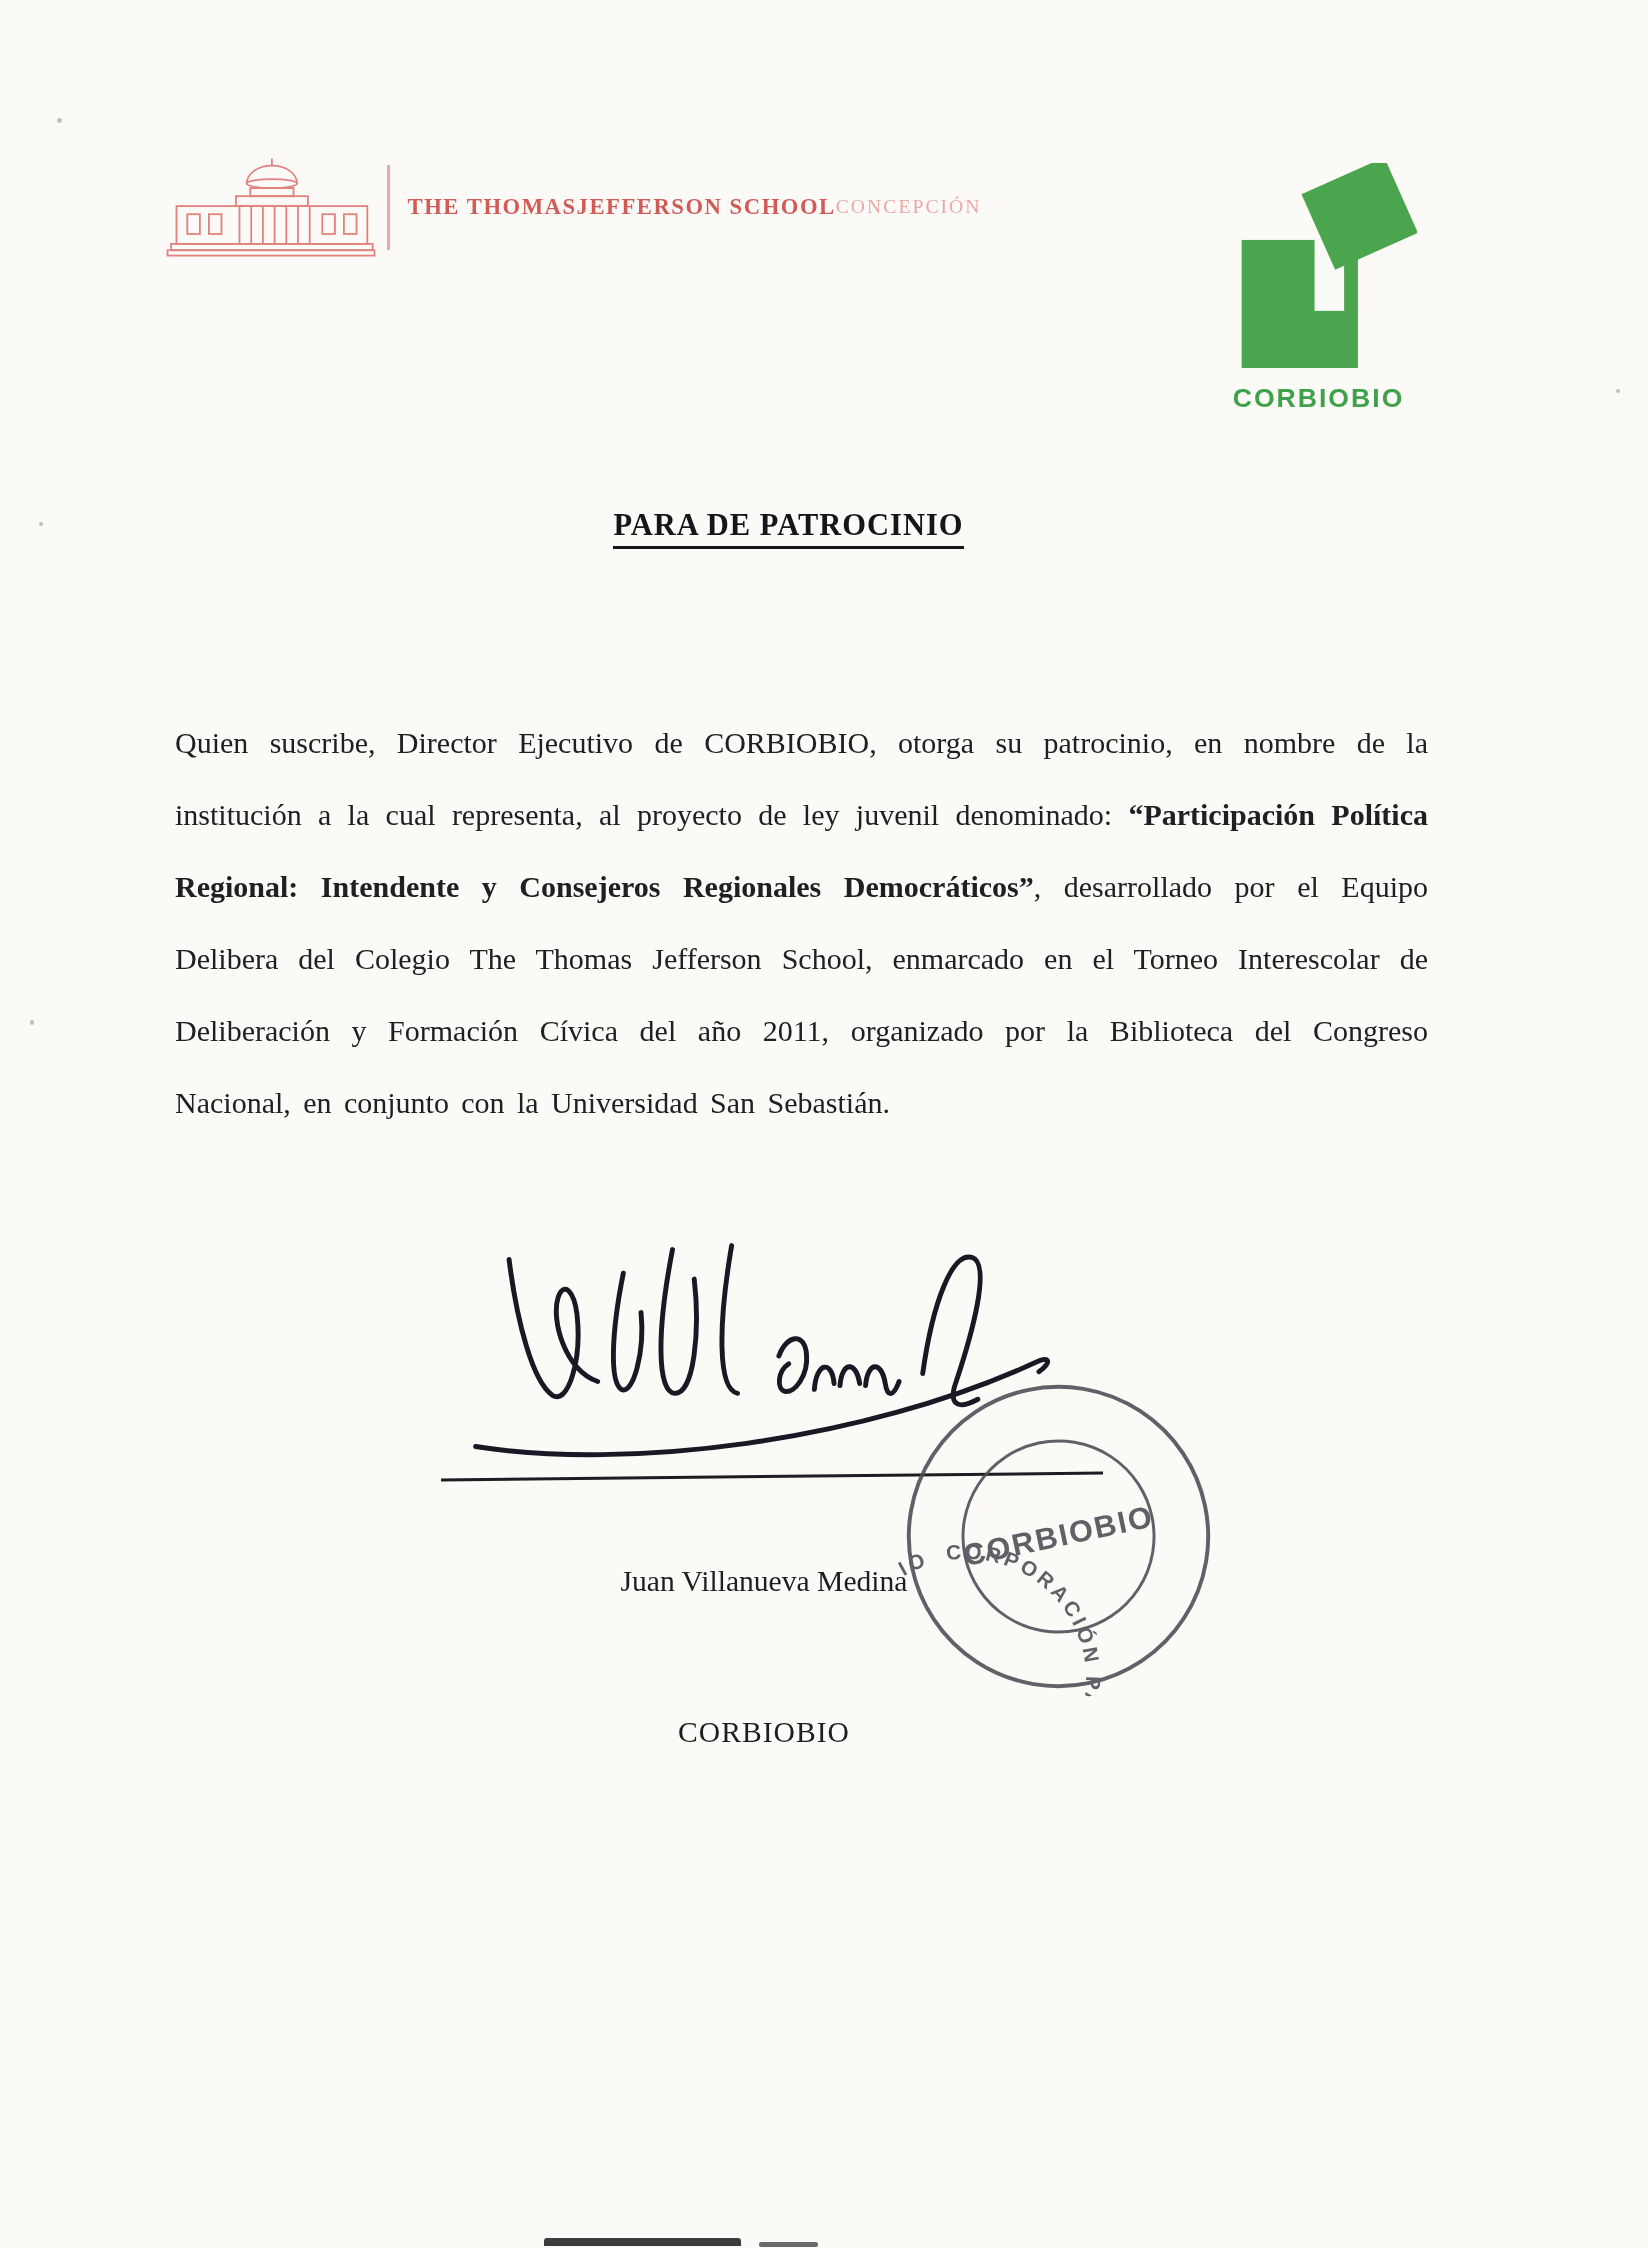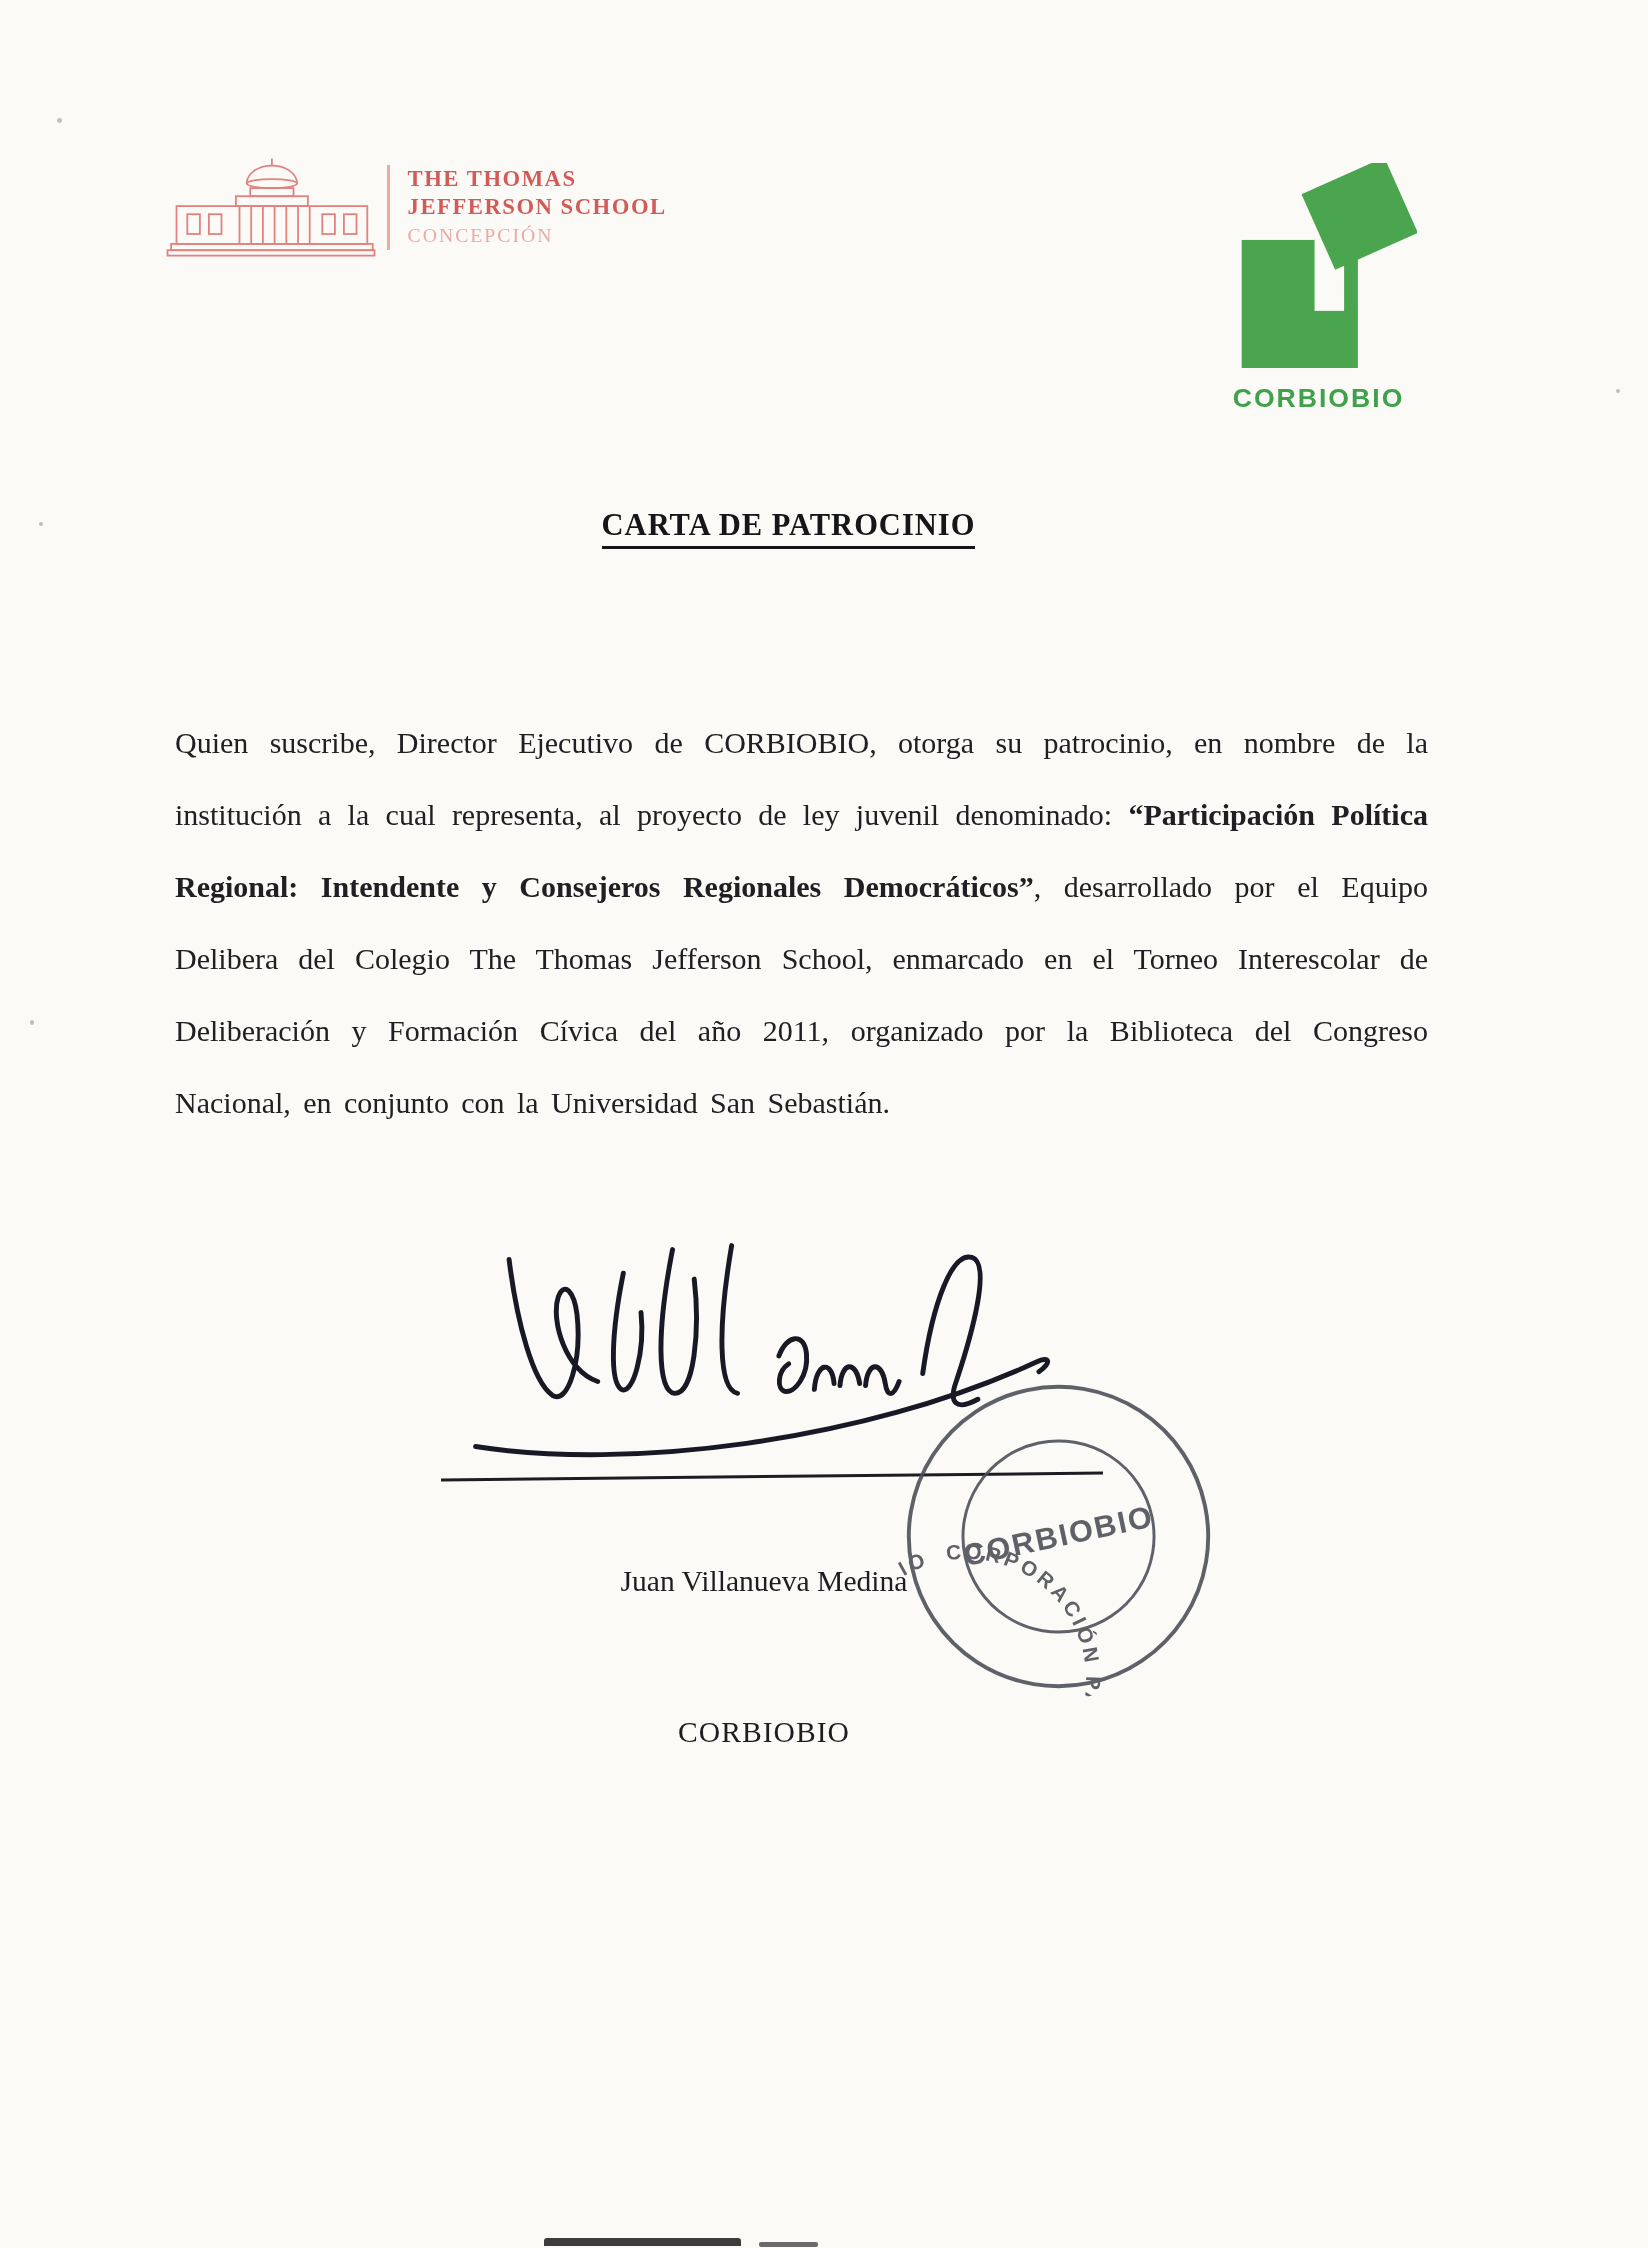--- a/index.html
+++ b/index.html
@@ -15,21 +15,21 @@
   }
   
   .school-logo{
     position:absolute; left:165px; top:153px;
     display:flex; align-items:center;
   }
   .school-logo svg{ display:block; }
   .school-divider{
     width:3px; height:85px; background:#eba9a5; margin:0 17.7px 0 9.9px;
   }
-  .school-text{ display:flex; flex-direction:column; justify-content:center; }
+  .school-text{ display:flex; flex-direction:row; justify-content:center; }
   .school-line1,.school-line2{
     font-weight:bold; font-size:22.7px; letter-spacing:1.5px; color:#d25b58; line-height:1.25;
   }
   .school-line3{
     font-size:19.7px; letter-spacing:2px; color:#eba9a5; line-height:1.4;
   }
   
   .corbio-logo{
     position:absolute; left:1220px; top:163px;
     display:flex; flex-direction:column; align-items:center;
@@ -155,21 +155,21 @@
       <rect x="96" y="78" width="30" height="72" fill="#fbfaf7"></rect>
 
       <g transform="rotate(-24 140 52)">
         <rect x="96" y="10" width="92" height="84" fill="#4aa54e"></rect>
       </g>
     </svg>
     <span class="corbio-label">CORBIOBIO</span>
   </div>
 
   <div class="title-wrap">
-    <span class="doc-title">CARTA DE PATROCINIO</span>
+    <span class="doc-title">PARA DE PATROCINIO</span>
   </div>
 
   <p class="body-text"><span>Quien suscribe, Director Ejecutivo de CORBIOBIO, otorga su patrocinio, en nombre de la institución a la cual representa, al proyecto de ley juvenil denominado: </span><span class="b">“Participación Política Regional: Intendente y Consejeros Regionales Democráticos”</span><span>, desarrollado por el Equipo Delibera del Colegio The Thomas Jefferson School, enmarcado en el Torneo Interescolar de Deliberación y Formación Cívica del año 2011, organizado por la Biblioteca del Congreso Nacional, en conjunto con la Universidad San Sebastián.</span></p>
 
   <svg class="signature-svg" width="650" height="276" viewBox="0 0 660 280">
     <g stroke="#191926" stroke-width="5" fill="none" stroke-linecap="round" stroke-linejoin="round">
 
       <path d="M62,48 C70,112 86,172 106,186 C122,196 136,150 131,104 C128,80 118,70 112,86 C104,110 120,162 152,172"></path>
 
       <path d="M178,62 C166,122 164,172 176,180 C188,186 200,142 196,102"></path>

